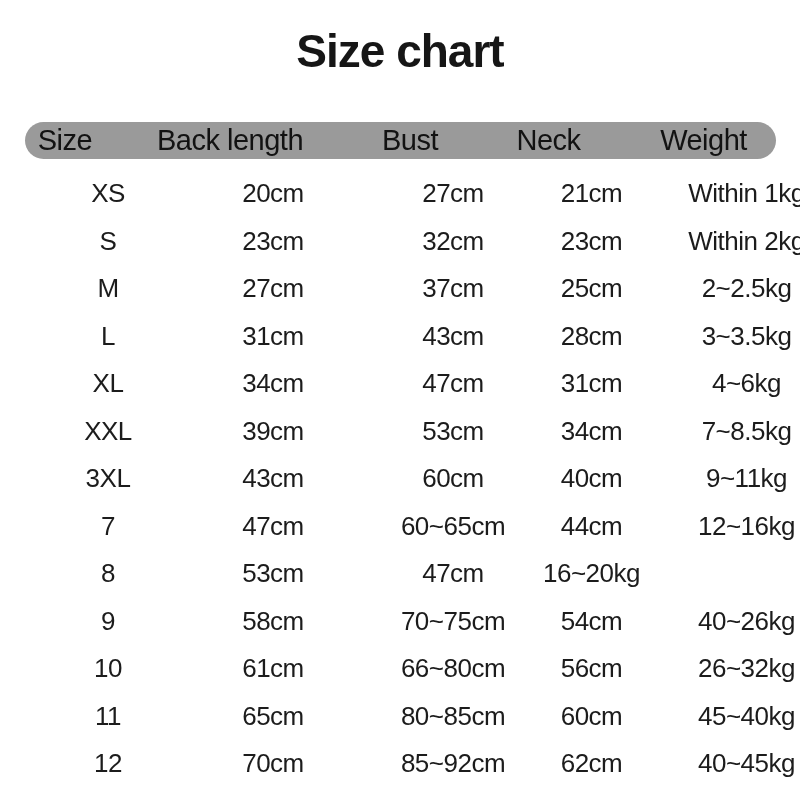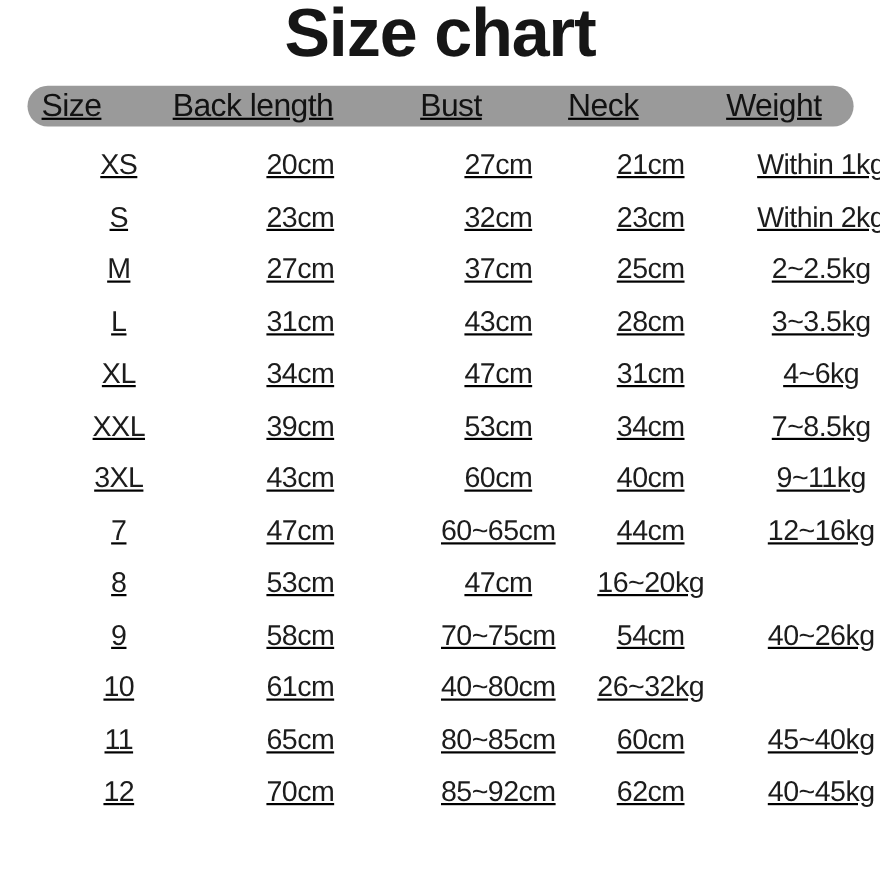--- a/index.html
+++ b/index.html
@@ -9,31 +9,30 @@
     font-family: "Liberation Sans", "DejaVu Sans", sans-serif;
   }
   .page {
     width: 800px;
     height: 800px;
     background: #ffffff;
     overflow: hidden;
     position: relative;
   }
   .title {
-    margin-top: 0;
+    margin-top: 28px;
     text-align: center;
-    font-size: 62px;
+    font-size: 46px;
     font-weight: 700;
     color: #161616;
     letter-spacing: -1px;
     line-height: 1.0;
   }
   .size-table {
-    margin-top: 16px;
-    text-decoration: underline;
+    margin-top: 48px;
   }
   .grid-row {
     display: grid;
     grid-template-columns: 130px 200px 160px 117px 193px;
     align-items: center;
   }
   .header-row {
     position: relative;
     height: 37px;
   }
@@ -153,21 +152,22 @@
         <div class="grid-row row">
           <div class="cell">9</div>
           <div class="cell">58cm</div>
           <div class="cell">70~75cm</div>
           <div class="cell">54cm</div>
           <div class="cell">40~26kg</div>
         </div>
         <div class="grid-row row">
           <div class="cell">10</div>
           <div class="cell">61cm</div>
-          <div class="cell">40~80cm</div>
+          <div class="cell">66~80cm</div>
+          <div class="cell">56cm</div>
           <div class="cell">26~32kg</div>
         </div>
         <div class="grid-row row">
           <div class="cell">11</div>
           <div class="cell">65cm</div>
           <div class="cell">80~85cm</div>
           <div class="cell">60cm</div>
           <div class="cell">45~40kg</div>
         </div>
         <div class="grid-row row">

